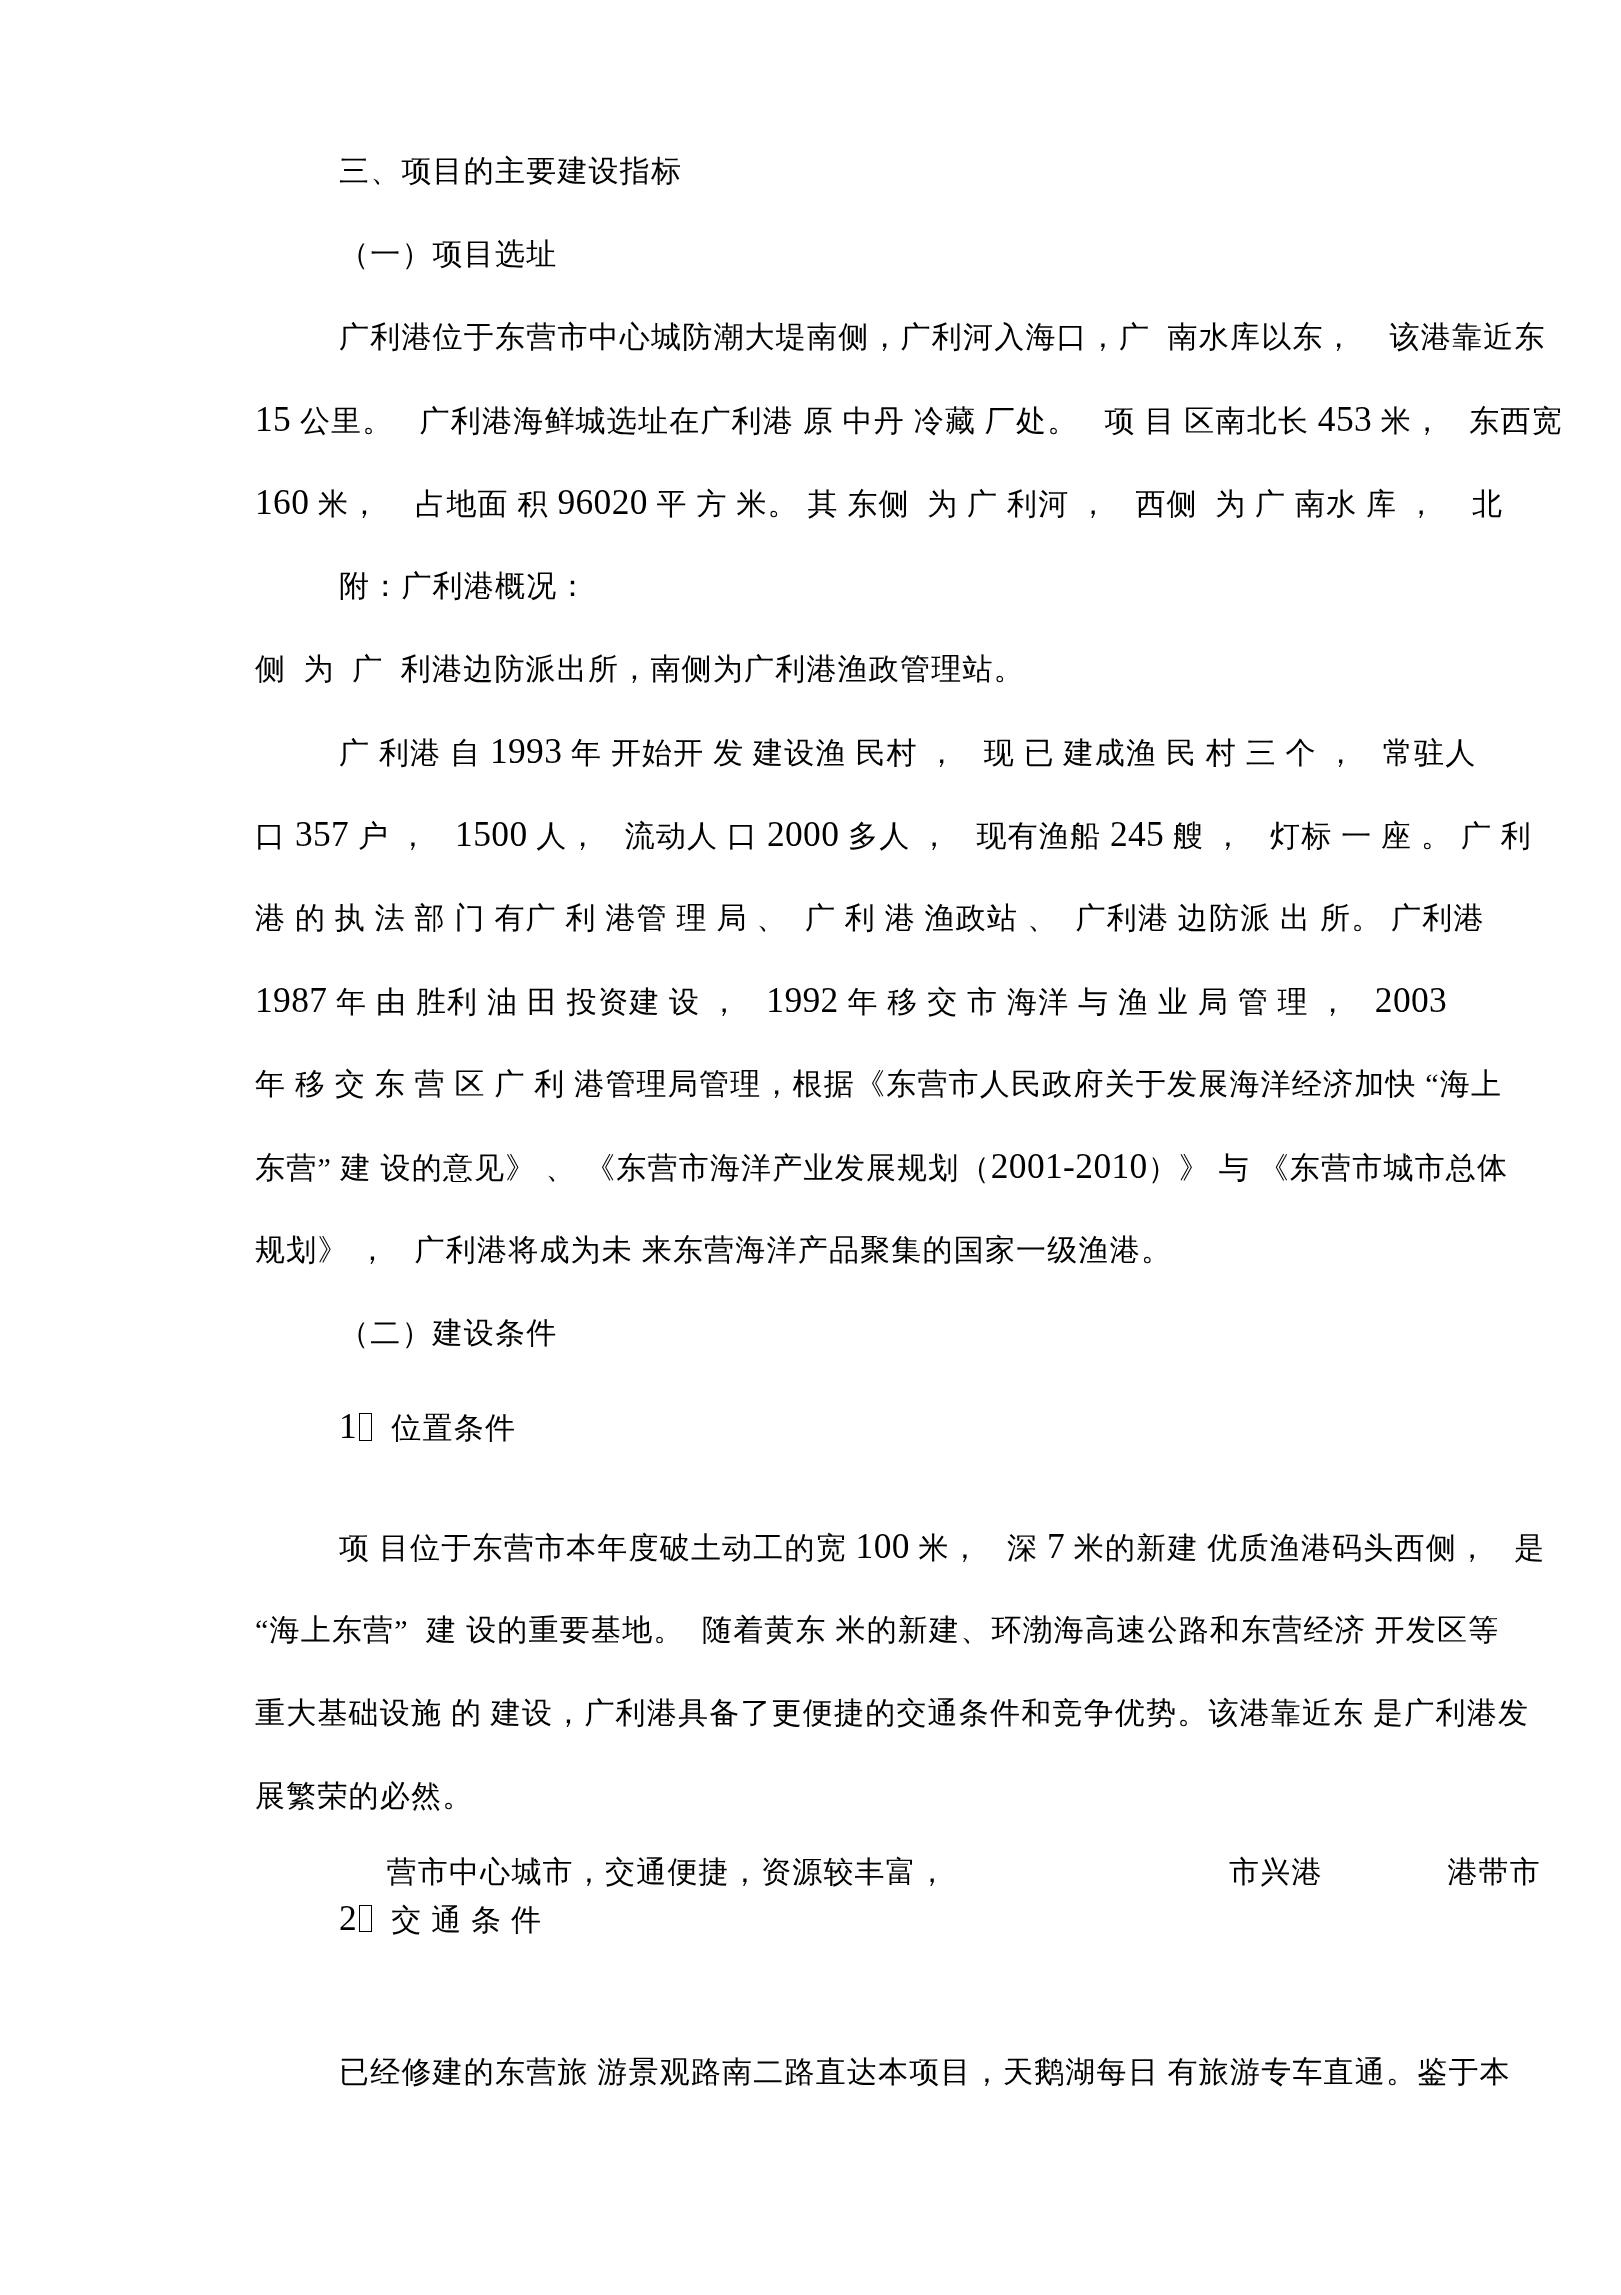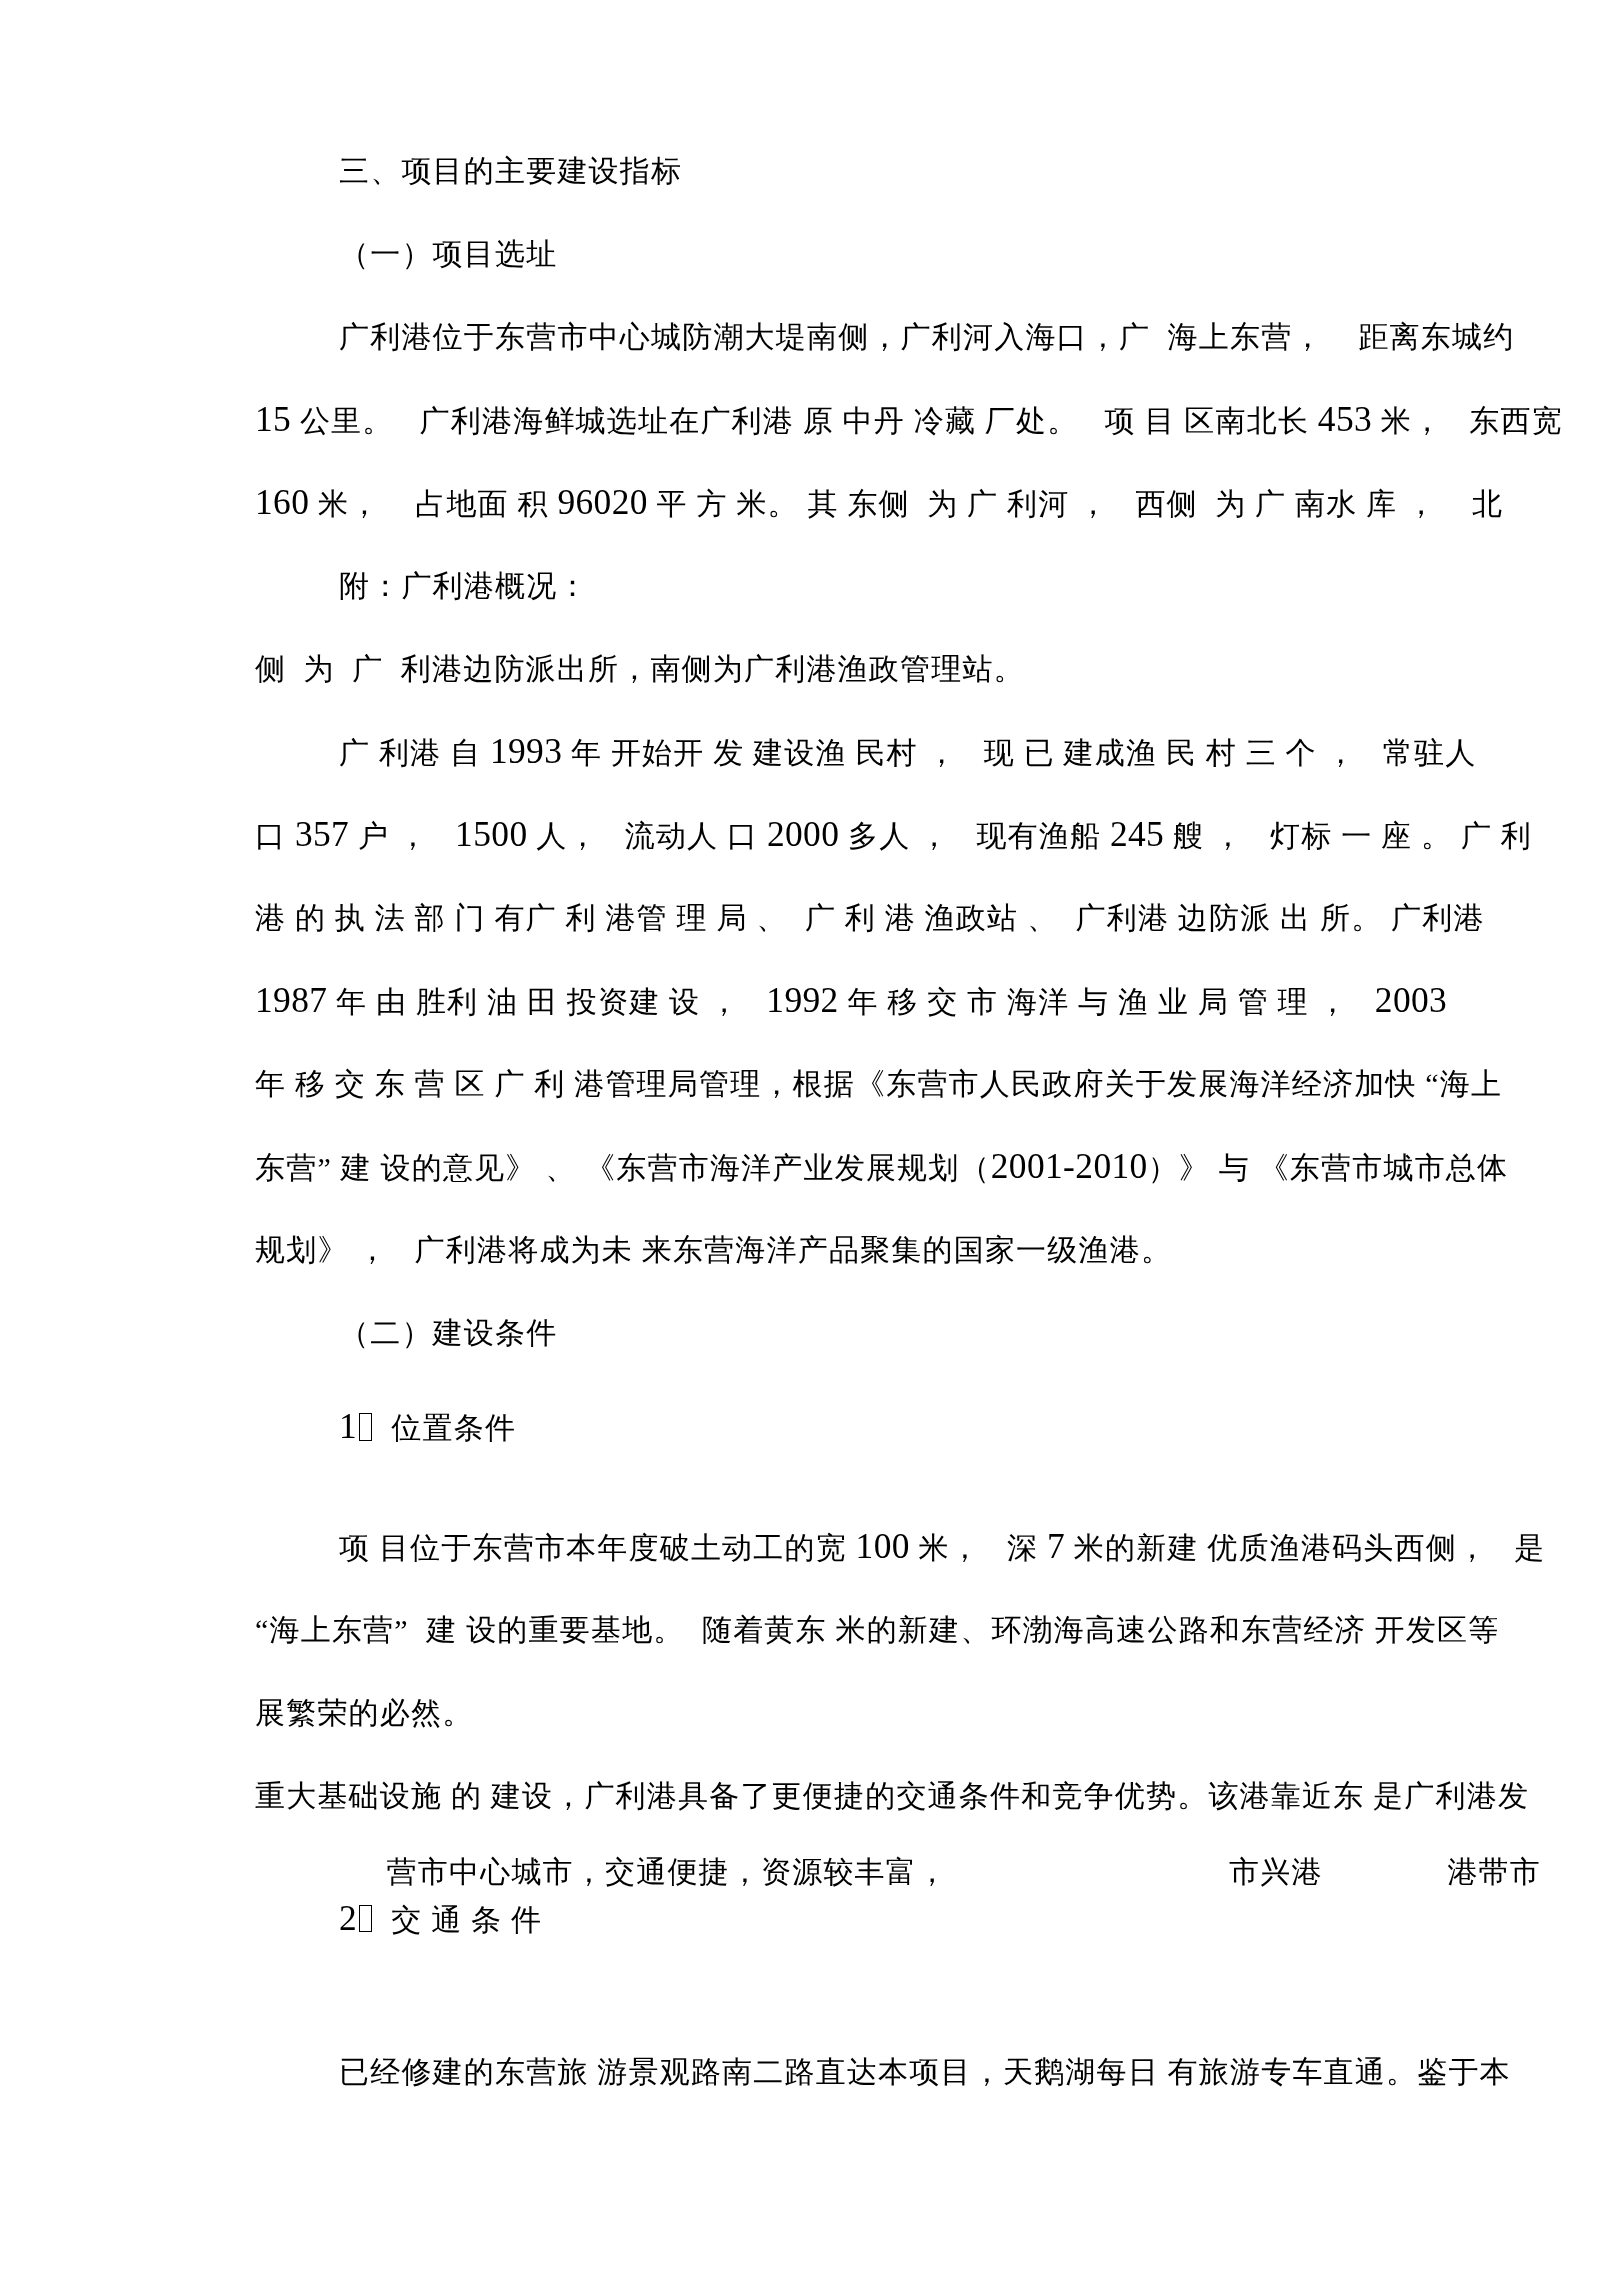--- a/index.html
+++ b/index.html
@@ -45,35 +45,35 @@
     vertical-align: -0.08em;
     margin: 0 0.06em;
   }
 </style>
 </head>
 <body>
 
 <div class="content">
   <div class="line indent">三、项目的主要建设指标</div>
   <div class="line indent">（一）项目选址</div>
-  <div class="line indent">广利港位于东营市中心城防潮大堤南侧，广利河入海口，广  海上东营，    距离东城约</div>
+  <div class="line indent">广利港位于东营市中心城防潮大堤南侧，广利河入海口，广  南水库以东，    该港靠近东</div>
   <div class="line"><span class="num">15</span> 公里。   广利港海鲜城选址在广利港 原 中丹 冷藏 厂处。   项 目 区南北长 <span class="num">453</span> 米，   东西宽</div>
   <div class="line"><span class="num">160</span> 米，    占地面 积 <span class="num">96020</span> 平 方 米。 其 东侧  为 广 利河 ，   西侧  为 广 南水 库 ，    北</div>
   <div class="line indent">附：广利港概况：</div>
   <div class="line">侧  为  广  利港边防派出所，南侧为广利港渔政管理站。</div>
   <div class="line indent">广 利港 自 <span class="num">1993</span> 年 开始开 发 建设渔 民村 ，   现 已 建成渔 民 村 三 个 ，   常驻人</div>
   <div class="line">口 <span class="num">357</span> 户 ，   <span class="num">1500</span> 人，   流动人 口 <span class="num">2000</span> 多人 ，   现有渔船 <span class="num">245</span> 艘 ，   灯标 一 座 。 广 利</div>
   <div class="line">港 的 执 法 部 门 有广 利 港管 理 局 、  广 利 港 渔政站 、  广利港 边防派 出 所。 广利港</div>
   <div class="line"><span class="num">1987</span> 年 由 胜利 油 田 投资建 设 ，   <span class="num">1992</span> 年 移 交 市 海洋 与 渔 业 局 管 理 ，   <span class="num">2003</span></div>
   <div class="line">年 移 交 东 营 区 广 利 港管理局管理，根据《东营市人民政府关于发展海洋经济加快 “海上</div>
   <div class="line">东营” 建 设的意见》 、 《东营市海洋产业发展规划（<span class="num">2001-2010</span>）》 与 《东营市城市总体</div>
   <div class="line">规划》 ，   广利港将成为未 来东营海洋产品聚集的国家一级渔港。</div>
   <div class="line indent">（二）建设条件</div>
   <div class="line indent gap-before gap-after-lg"><span class="num">1</span><span class="tofu"></span>  位置条件</div>
   <div class="line indent">项 目位于东营市本年度破土动工的宽 <span class="num">100</span> 米，   深 <span class="num">7</span> 米的新建 优质渔港码头西侧，   是</div>
   <div class="line">“海上东营”  建 设的重要基地。  随着黄东 米的新建、环渤海高速公路和东营经济 开发区等</div>
+  <div class="line">重大基础设施 的 建设，广利港具备了更便捷的交通条件和竞争优势。该港靠近东 是广利港发</div>
   <div class="line">展繁荣的必然。</div>
-  <div class="line">重大基础设施 的 建设，广利港具备了更便捷的交通条件和竞争优势。该港靠近东 是广利港发</div>
   <div class="line indent-xs tight gap-before">营市中心城市，交通便捷，资源较丰富，　　　　　　　　　市兴港　　　　港带市</div>
   <div class="line indent tight gap-after-xl"><span class="num">2</span><span class="tofu"></span>  交 通 条 件</div>
   <div class="line indent short">已经修建的东营旅 游景观路南二路直达本项目，天鹅湖每日 有旅游专车直通。鉴于本</div>
 </div>
 
 
 </body></html>

